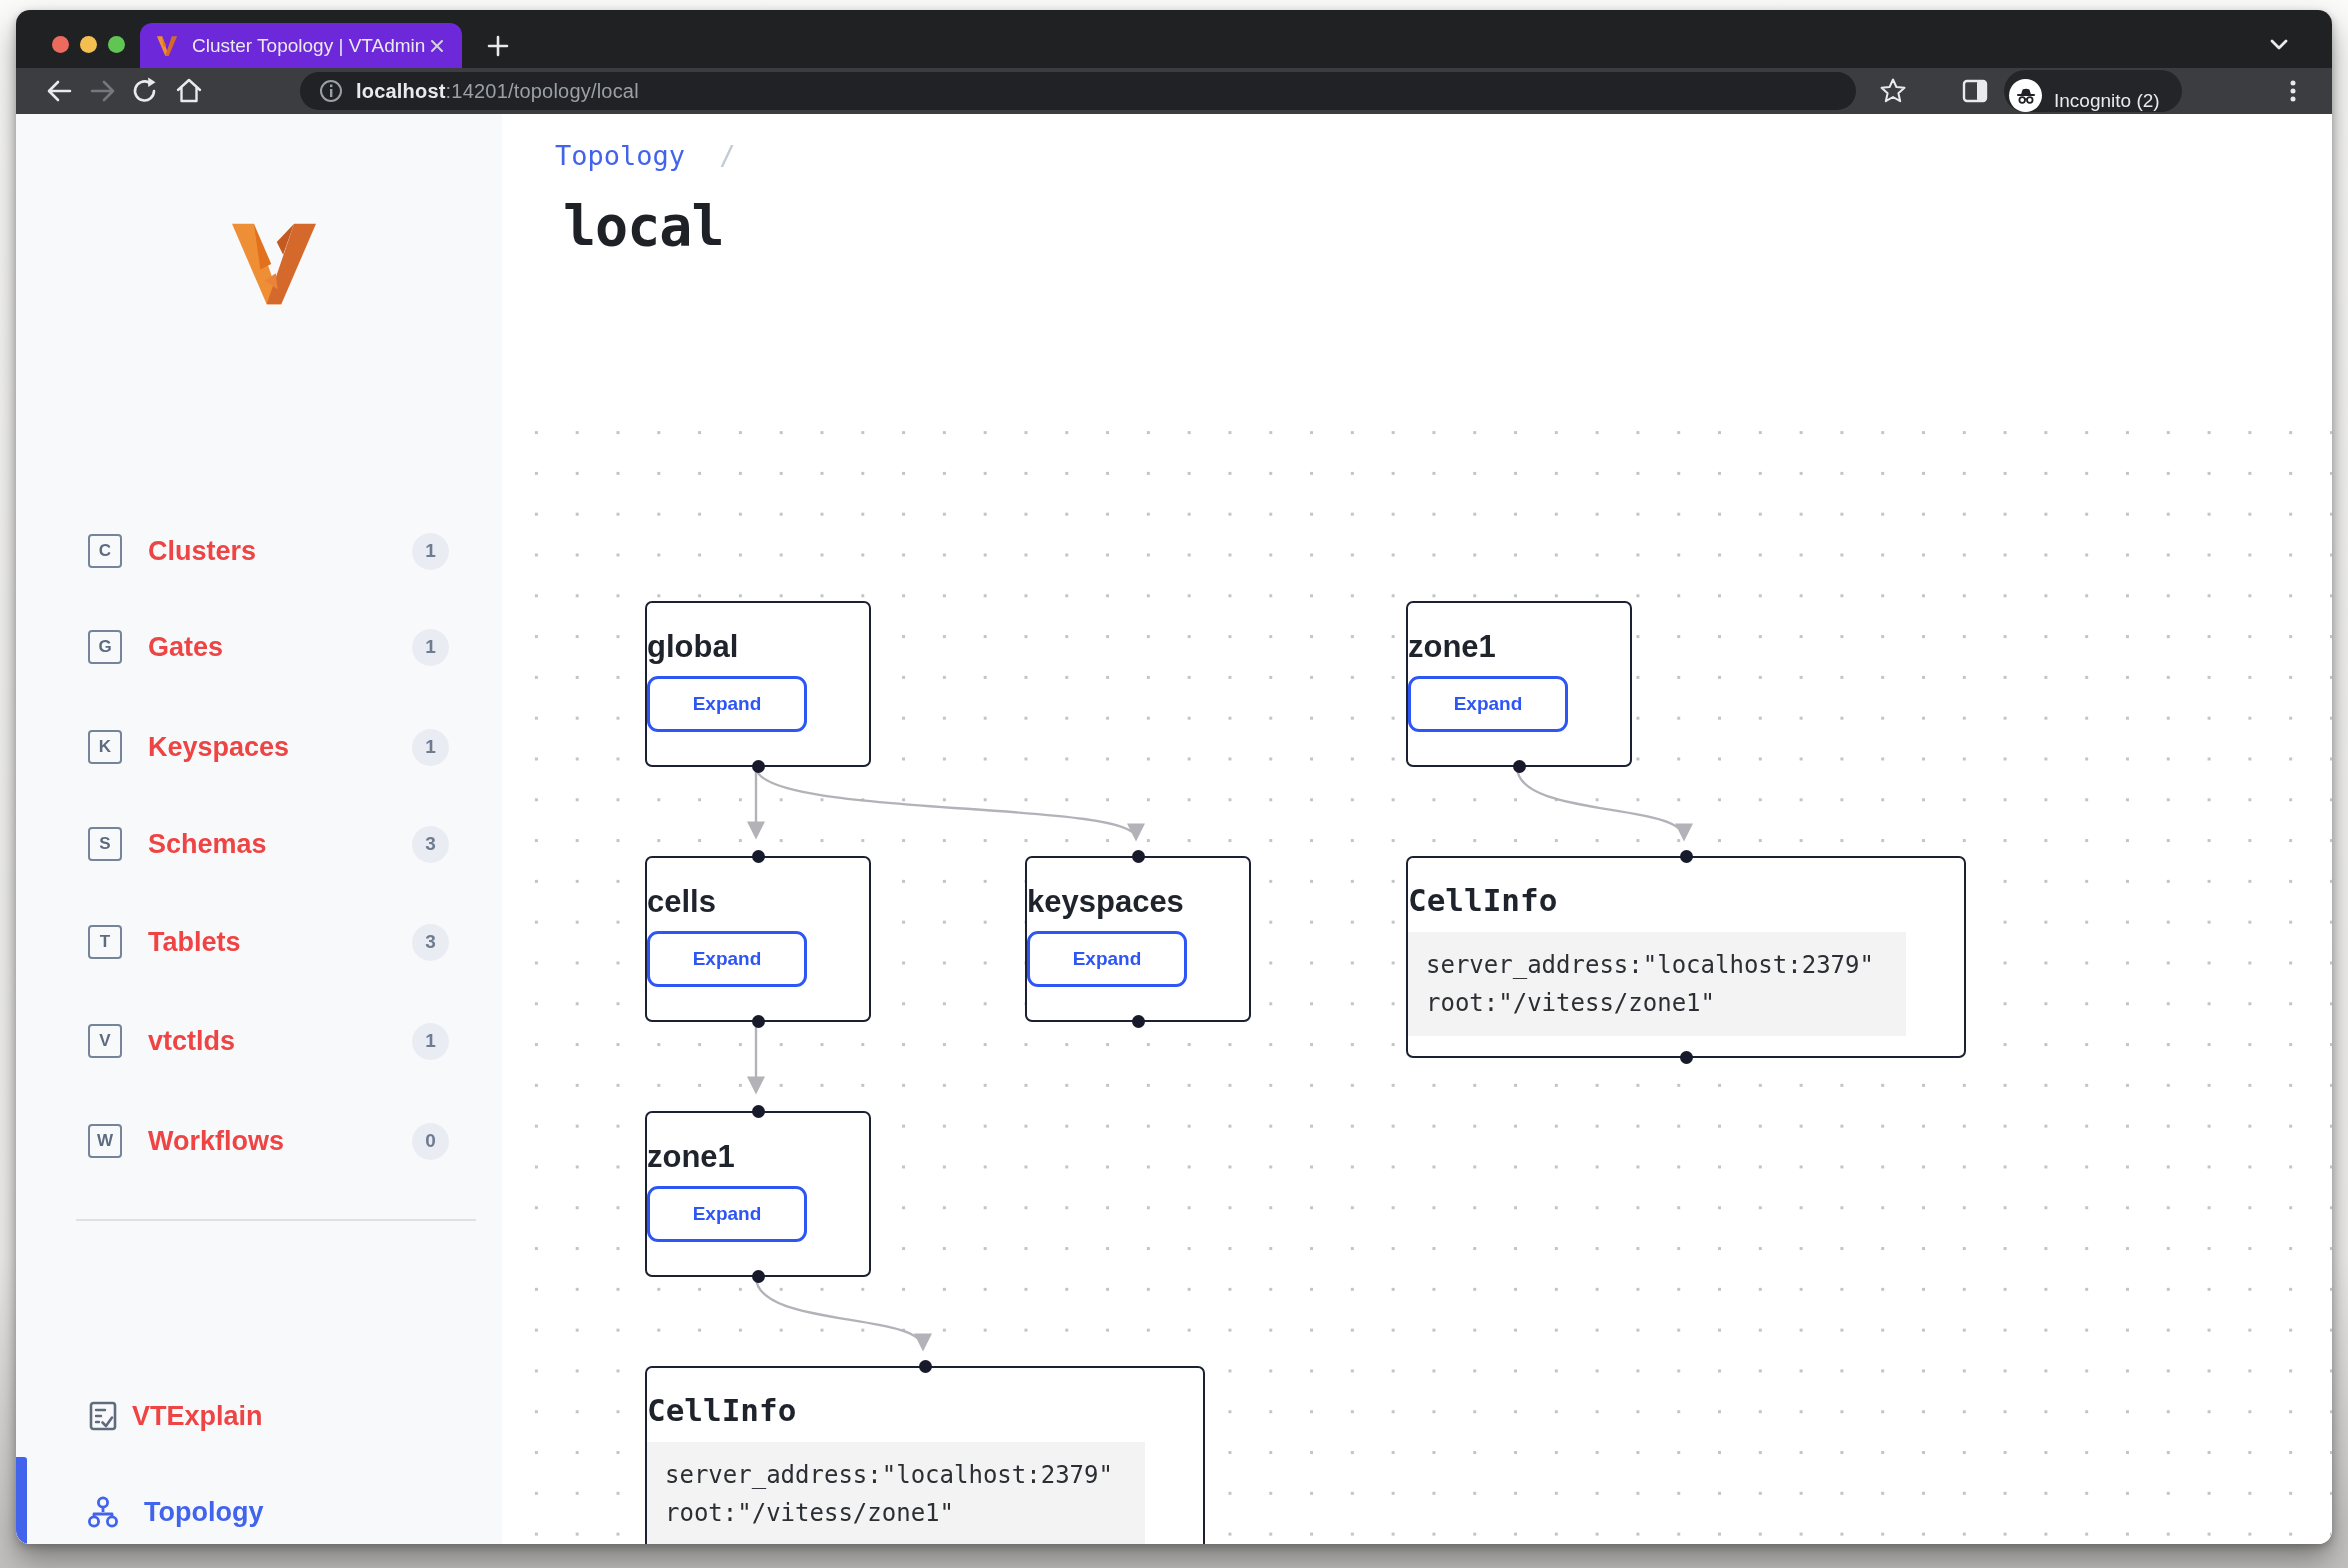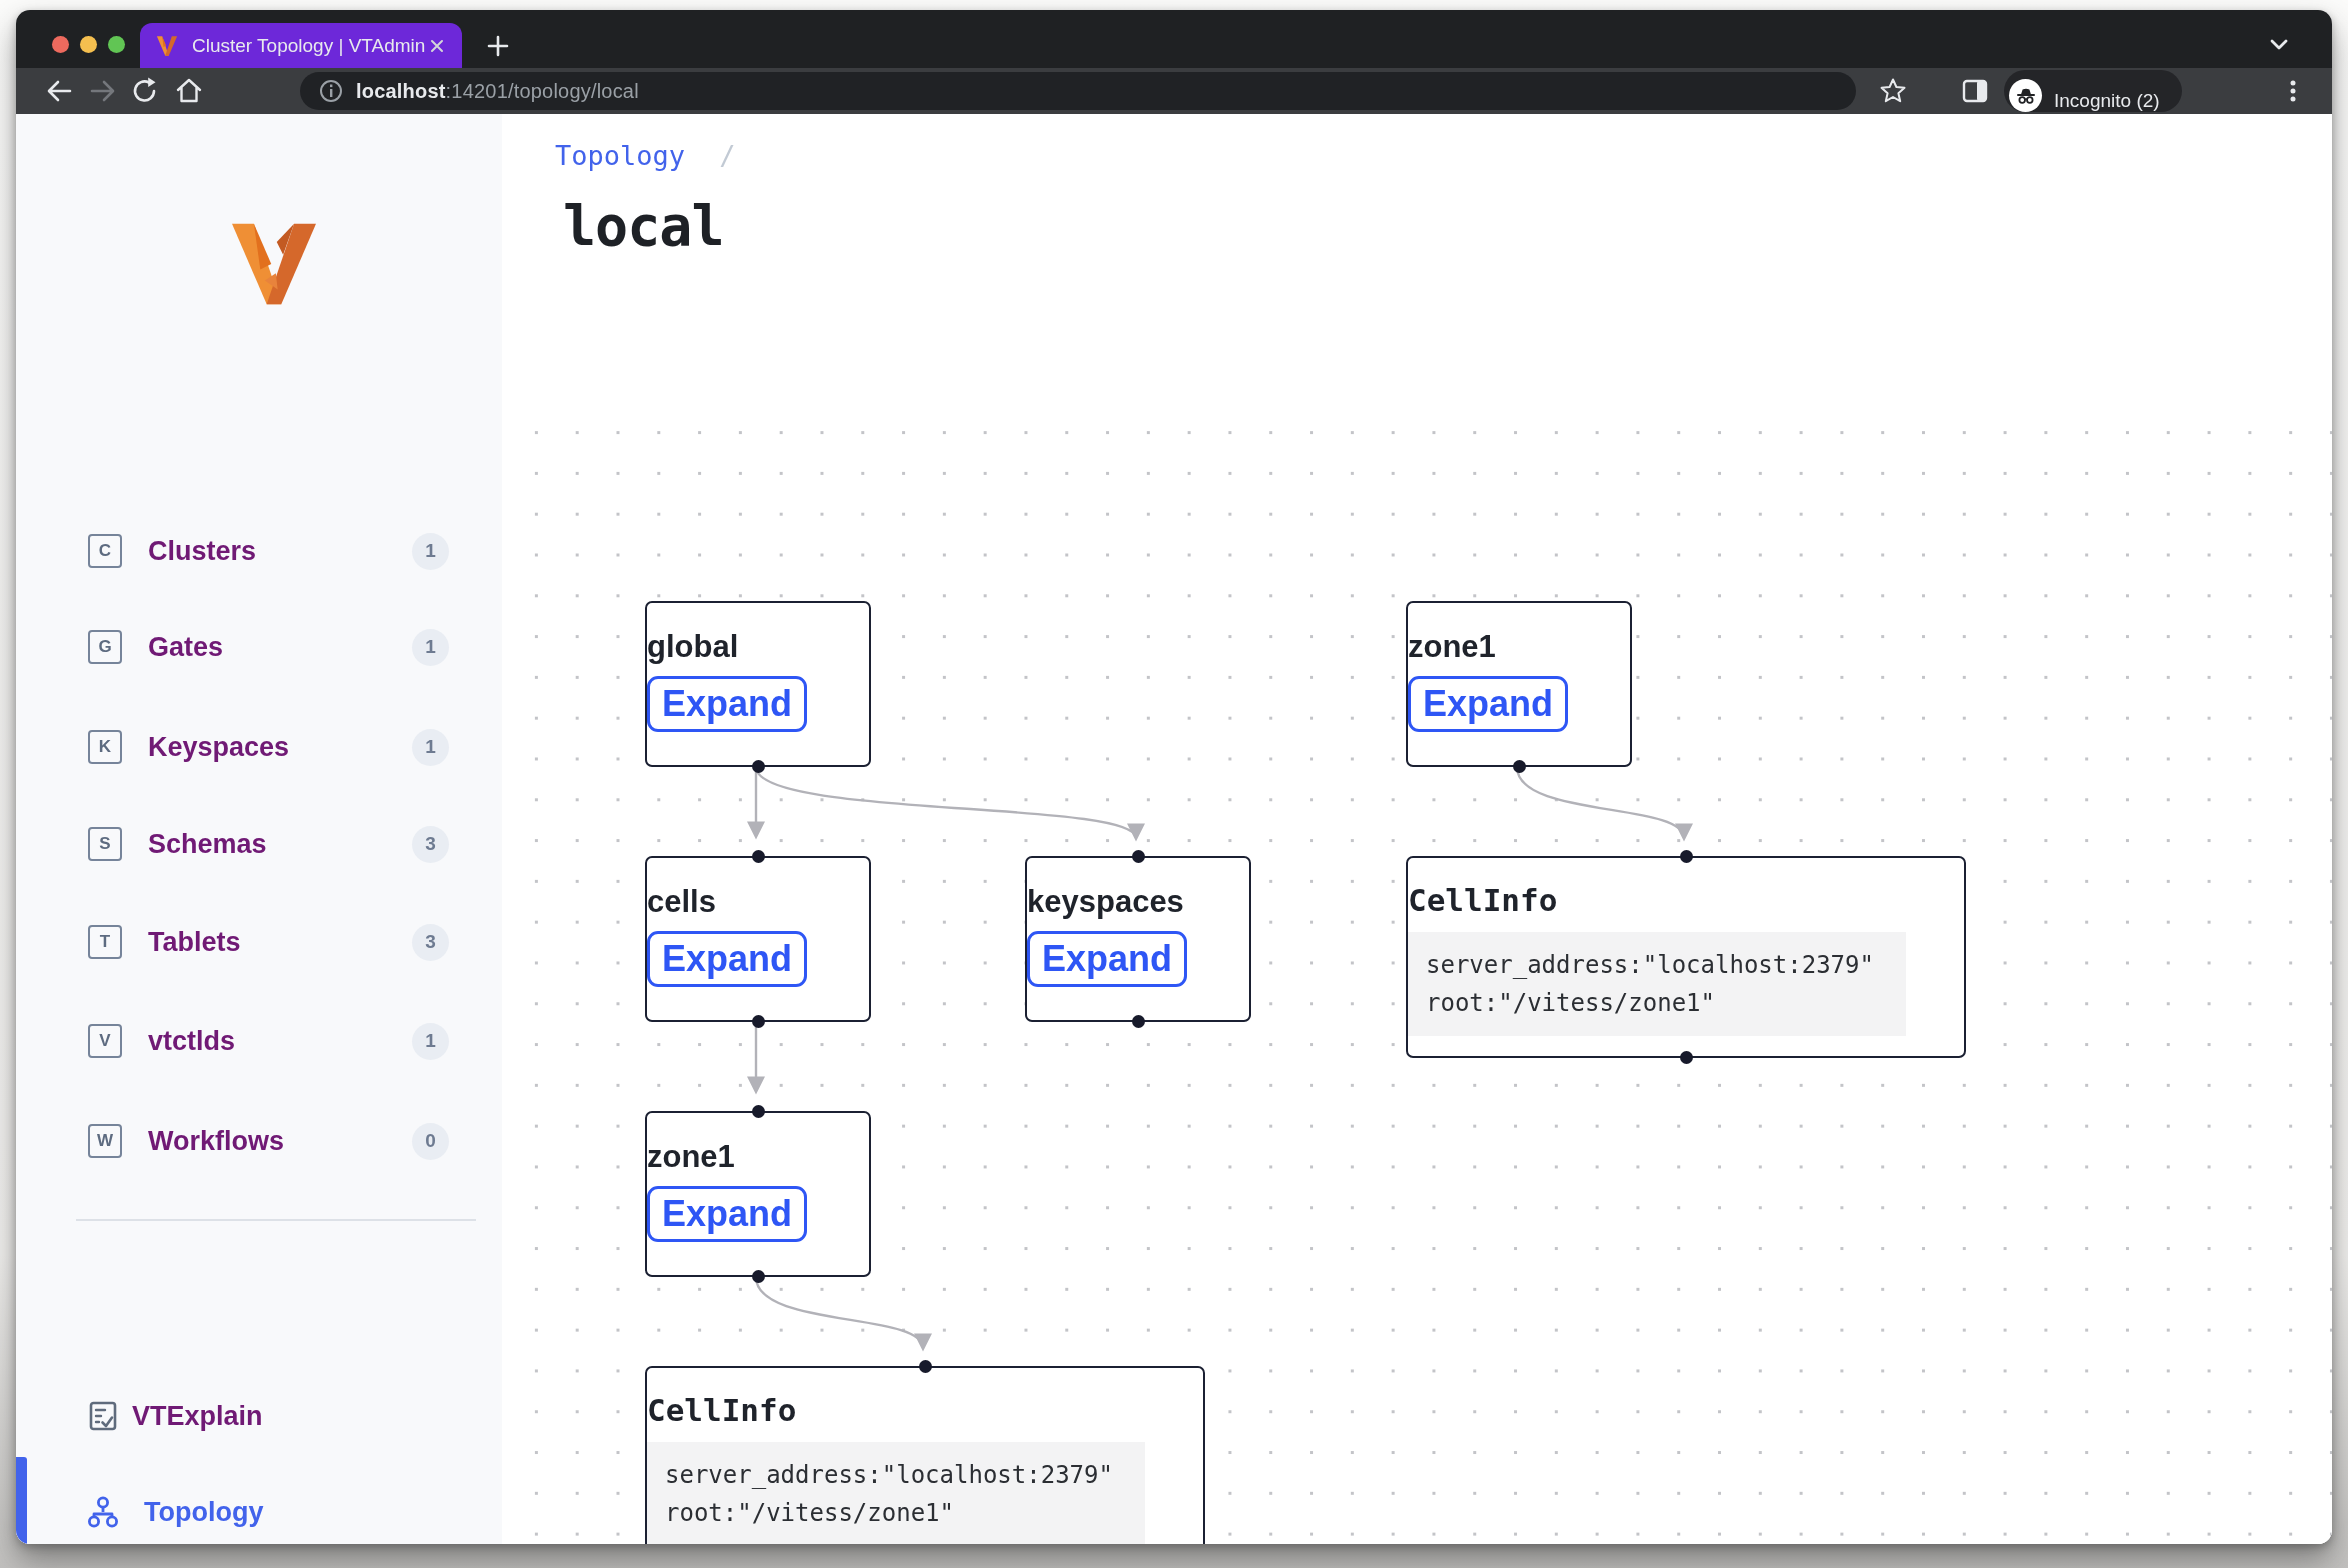--- a/index.html
+++ b/index.html
@@ -43,21 +43,21 @@
   #incognito-label{color:#e8eaed;font-size:19px;margin-left:12px;white-space:nowrap;}
   
   #content{position:absolute;left:0;top:104px;width:2316px;height:1430px;background:#fff;}
   #sidebar{position:absolute;left:0;top:0;width:486px;height:1430px;background:#f8f9fb;}
   #vitess-logo{position:absolute;left:212px;top:108px;}
   .nav-row{position:absolute;left:0;width:486px;height:96px;display:flex;align-items:center;}
   .letter-icon{
     width:30px;height:30px;margin-left:72px;border:2px solid #76849a;border-radius:4px;
     color:#5d6b80;font-size:17px;font-weight:600;display:flex;align-items:center;justify-content:center;flex:0 0 auto;
   }
-  .nav-label{font-size:27px;font-weight:700;color:#701a75;margin-left:26px;}
+  .nav-label{font-size:27px;font-weight:700;color:#ef4444;margin-left:26px;}
   .nav-count{
     position:absolute;left:396px;width:37px;height:37px;border-radius:50%;background:#e9edf3;
     color:#6e7b91;font-size:19px;font-weight:700;display:flex;align-items:center;justify-content:center;
   }
   #nav-divider{position:absolute;left:60px;top:1105px;width:400px;height:0;border-top:2px solid #dde1e7;}
   .tool-icon{width:34px;height:34px;margin-left:70px;flex:0 0 auto;}
   .active-bar{position:absolute;left:0;top:-7px;width:11px;height:110px;background:#4263eb;border-radius:0 3px 3px 0;}
   .nav-label.active{color:#4263eb;}
   
   #main{position:absolute;left:486px;top:0;width:1830px;height:1430px;background:#fff;}
@@ -74,21 +74,21 @@
     background-size:40.8px 40.8px;background-position:14px 23px;
   }
   #edges{position:absolute;left:0;top:0;pointer-events:none;}
   .node{
     position:absolute;background:#fff;border:2.5px solid #1b2032;border-radius:7px;
     display:flex;flex-direction:column;align-items:flex-start;
   }
   .node-title{font-size:31px;font-weight:700;color:#1f232b;margin-top:26px;}
   .expand-btn{
     margin-top:11px;width:160px;height:56px;border:3px solid #2e56f5;border-radius:11px;background:#fff;
-    color:#2e56f5;font-size:36px;font-weight:700;font-family:"Liberation Sans",sans-serif;cursor:pointer;
+    color:#2e56f5;font-size:19px;font-weight:700;font-family:"Liberation Sans",sans-serif;cursor:pointer;
   }
   .cell-title{font-family:"DejaVu Sans Mono",monospace;font-size:31px;font-weight:700;color:#1f232b;margin-top:24px;}
   .code-block{
     margin-top:14px;width:498px;background:#f3f3f4;padding:14px 0 14px 18px;box-sizing:border-box;
     font-family:"DejaVu Sans Mono",monospace;font-size:24px;line-height:38px;color:#2b2e33;white-space:pre;
   }
   .handle{position:absolute;width:13px;height:13px;border-radius:50%;background:#171a2b;left:50%;margin-left:-6.5px;}
   .handle.top{top:-8px;}
   .handle.bottom{bottom:-8px;}
   svg{display:block;}

